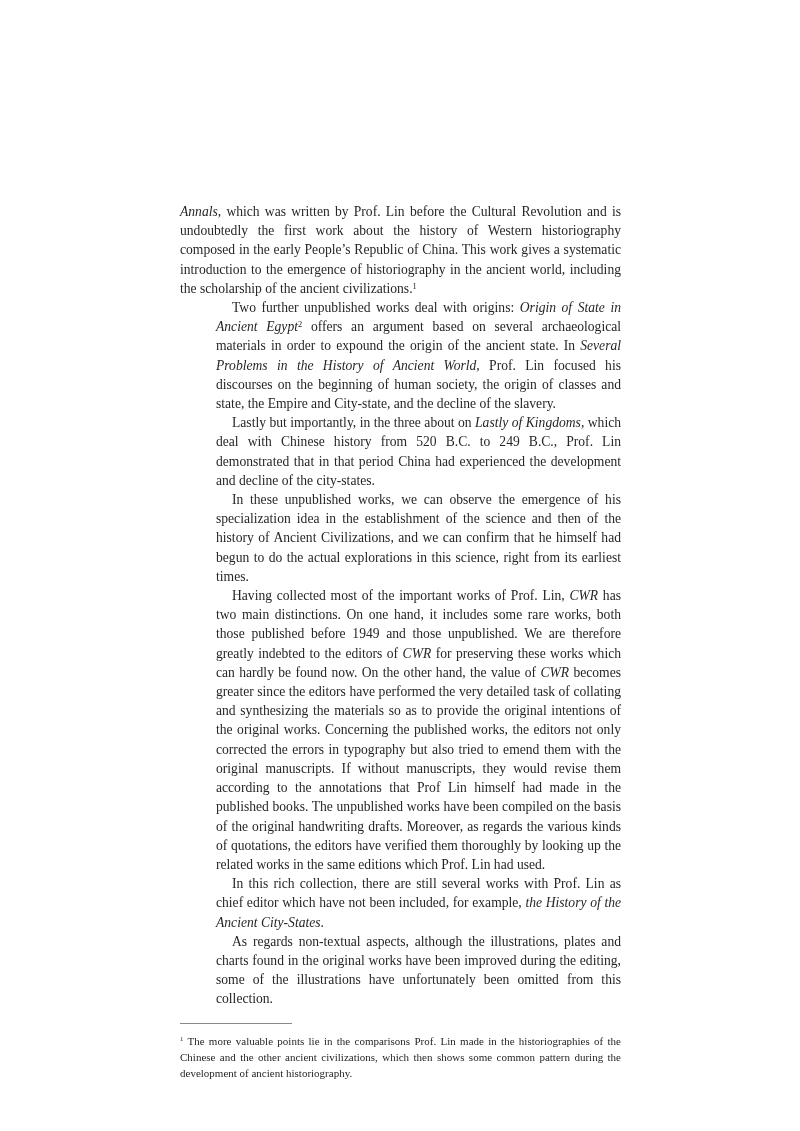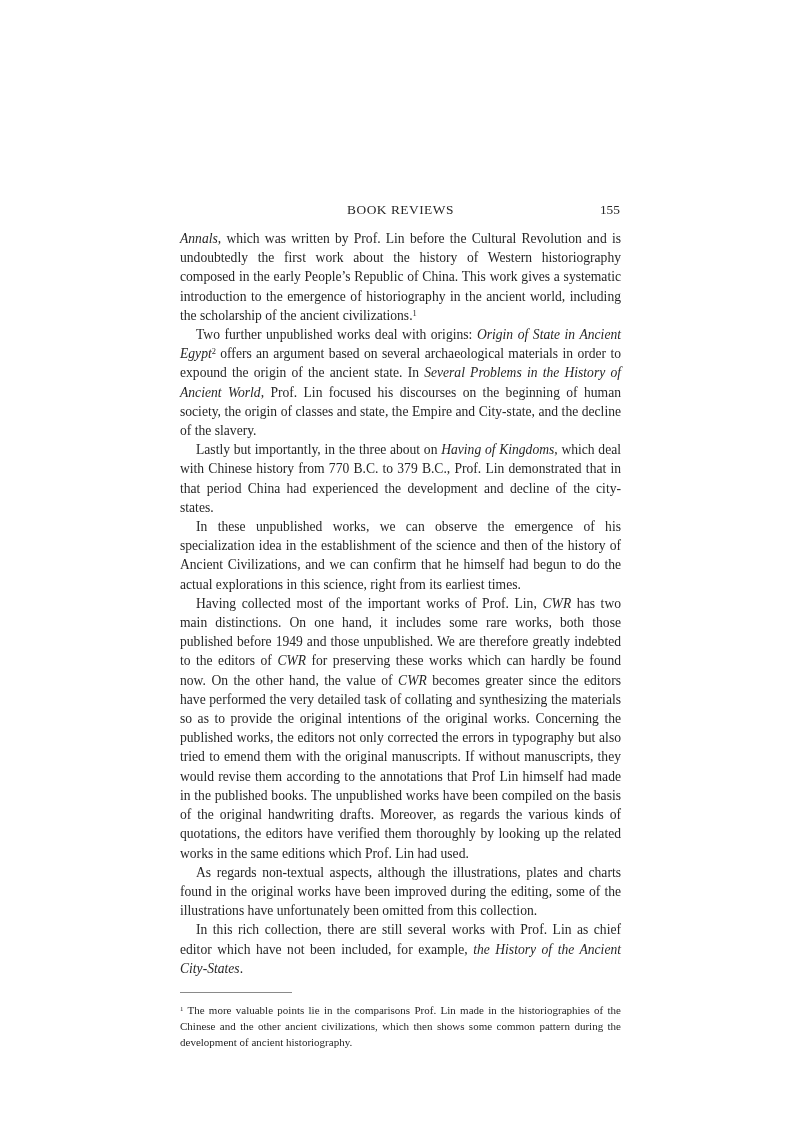--- a/index.html
+++ b/index.html
@@ -42,20 +42,21 @@
     top: 0;
   }
   .body-text p {
     margin: 0;
     font-size: 13.6px;
     line-height: 19.2px;
     text-align: justify;
   }
   .body-text p.indent {
     text-indent: 16px;
+    margin-left: 36px;
   }
   .body-text em, .footnotes em {
     font-style: italic;
   }
   sup {
     font-size: 62%;
     line-height: 0;
     vertical-align: baseline;
     position: relative;
     top: -0.5em;
@@ -75,33 +76,29 @@
   .footnotes sup {
     margin-right: 4px;
   }
 </style>
 </head>
 <body>
 
 <div class="sheet">
   <div class="content">
 
-    <div class="running-head">
-      <span class="rh-title">BOOK REVIEWS</span>
-      <span class="rh-page">155</span>
-    </div>
 
     <div class="body-text">
       <p><em>Annals</em><span>, which was written by Prof. Lin before the Cultural Revolution and is undoubtedly the first work about the history of Western historiography composed in the early People’s Republic of China. This work gives a systematic introduction to the emergence of historiography in the ancient world, including the scholarship of the ancient civilizations.</span><sup>1</sup></p>
       <p class="indent"><span>Two further unpublished works deal with origins: </span><em>Origin of State in Ancient Egypt</em><sup>2</sup><span> offers an argument based on several archaeological materials in order to expound the origin of the ancient state. In </span><em>Several Problems in the History of Ancient World</em><span>, Prof. Lin focused his discourses on the beginning of human society, the origin of classes and state, the Empire and City-state, and the decline of the slavery.</span></p>
-      <p class="indent"><span>Lastly but importantly, in the three about on </span><em>Having of Kingdoms</em><span>, which deal with Chinese history from 770 B.C. to 379 B.C., Prof. Lin demonstrated that in that period China had experienced the development and decline of the city-states.</span></p>
+      <p class="indent"><span>Lastly but importantly, in the three about on </span><em>Lastly of Kingdoms</em><span>, which deal with Chinese history from 520 B.C. to 249 B.C., Prof. Lin demonstrated that in that period China had experienced the development and decline of the city-states.</span></p>
       <p class="indent"><span>In these unpublished works, we can observe the emergence of his specialization idea in the establishment of the science and then of the history of Ancient Civilizations, and we can confirm that he himself had begun to do the actual explorations in this science, right from its earliest times.</span></p>
       <p class="indent"><span>Having collected most of the important works of Prof. Lin, </span><em>CWR</em><span> has two main distinctions. On one hand, it includes some rare works, both those published before 1949 and those unpublished. We are therefore greatly indebted to the editors of </span><em>CWR</em><span> for preserving these works which can hardly be found now. On the other hand, the value of </span><em>CWR</em><span> becomes greater since the editors have performed the very detailed task of collating and synthesizing the materials so as to provide the original intentions of the original works. Concerning the published works, the editors not only corrected the errors in typography but also tried to emend them with the original manuscripts. If without manuscripts, they would revise them according to the annotations that Prof Lin himself had made in the published books. The unpublished works have been compiled on the basis of the original handwriting drafts. Moreover, as regards the various kinds of quotations, the editors have verified them thoroughly by looking up the related works in the same editions which Prof. Lin had used.</span></p>
+      <p class="indent"><span>In this rich collection, there are still several works with Prof. Lin as chief editor which have not been included, for example, </span><em>the History of the Ancient City-States</em><span>.</span></p>
       <p class="indent"><span>As regards non-textual aspects, although the illustrations, plates and charts found in the original works have been improved during the editing, some of the illustrations have unfortunately been omitted from this collection.</span></p>
-      <p class="indent"><span>In this rich collection, there are still several works with Prof. Lin as chief editor which have not been included, for example, </span><em>the History of the Ancient City-States</em><span>.</span></p>
     </div>
 
     <hr class="fn-rule">
 
     <div class="footnotes">
       <p><sup>1</sup><span>The more valuable points lie in the comparisons Prof. Lin made in the historiographies of the Chinese and the other ancient civilizations, which then shows some common pattern during the development of ancient historiography.</span></p>
     </div>
 
   </div>
 </div>

